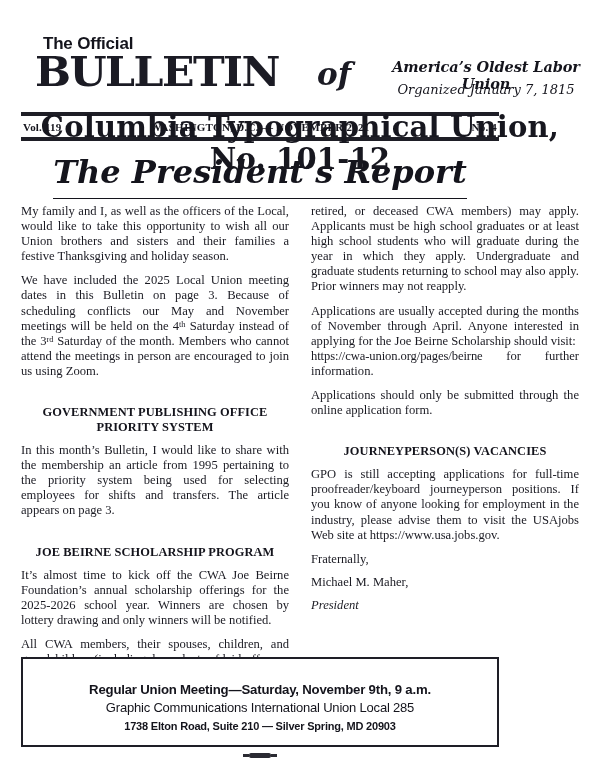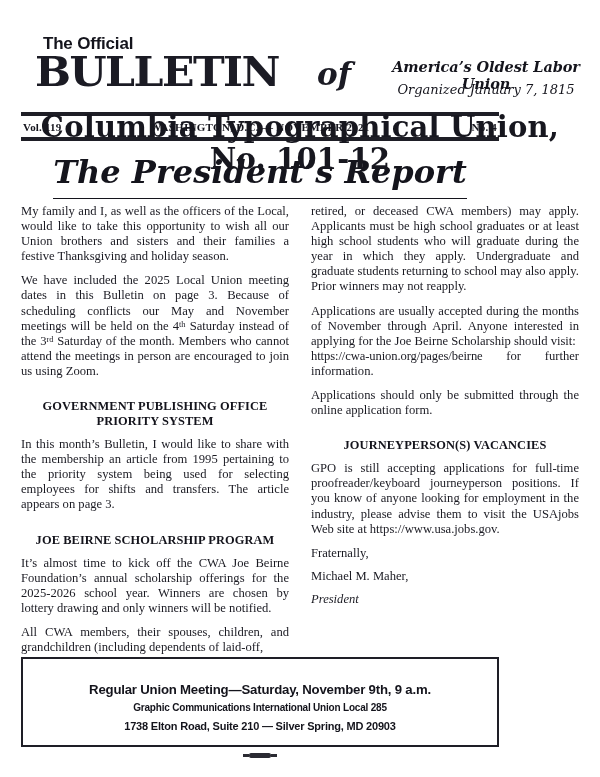--- a/index.html
+++ b/index.html
@@ -163,21 +163,21 @@
     font-family: "Liberation Serif", serif;
     font-size: 12.6px;
     line-height: 15.1px;
     text-align: justify;
     text-justify: inter-word;
     color: #1a1a22;
     hyphens: manual;
   }
   p.body:last-child { margin-bottom: 0; }
   .sec-head {
-    margin: 20px 0 8px 0;
+    margin: 26px 0 8px 0;
     text-align: center;
     font-family: "Liberation Serif", serif;
     font-weight: bold;
     font-size: 12.4px;
     line-height: 15px;
     letter-spacing: 0.1px;
     color: #14141c;
   }
   .url-bold {
     font-weight: normal;
@@ -217,22 +217,22 @@
     color: #14141c;
     background: #fff;
   }
   .fb-l1 {
     font-weight: bold;
     font-size: 13.2px;
     line-height: 18px;
     letter-spacing: -0.2px;
   }
   .fb-l2 {
-    font-weight: bold;
-    font-size: 10px;
+    font-weight: normal;
+    font-size: 13px;
     line-height: 18px;
     letter-spacing: -0.2px;
   }
   .fb-l3 {
     font-weight: bold;
     font-size: 11px;
     line-height: 18px;
     letter-spacing: -0.2px;
   }
   .ornament {

